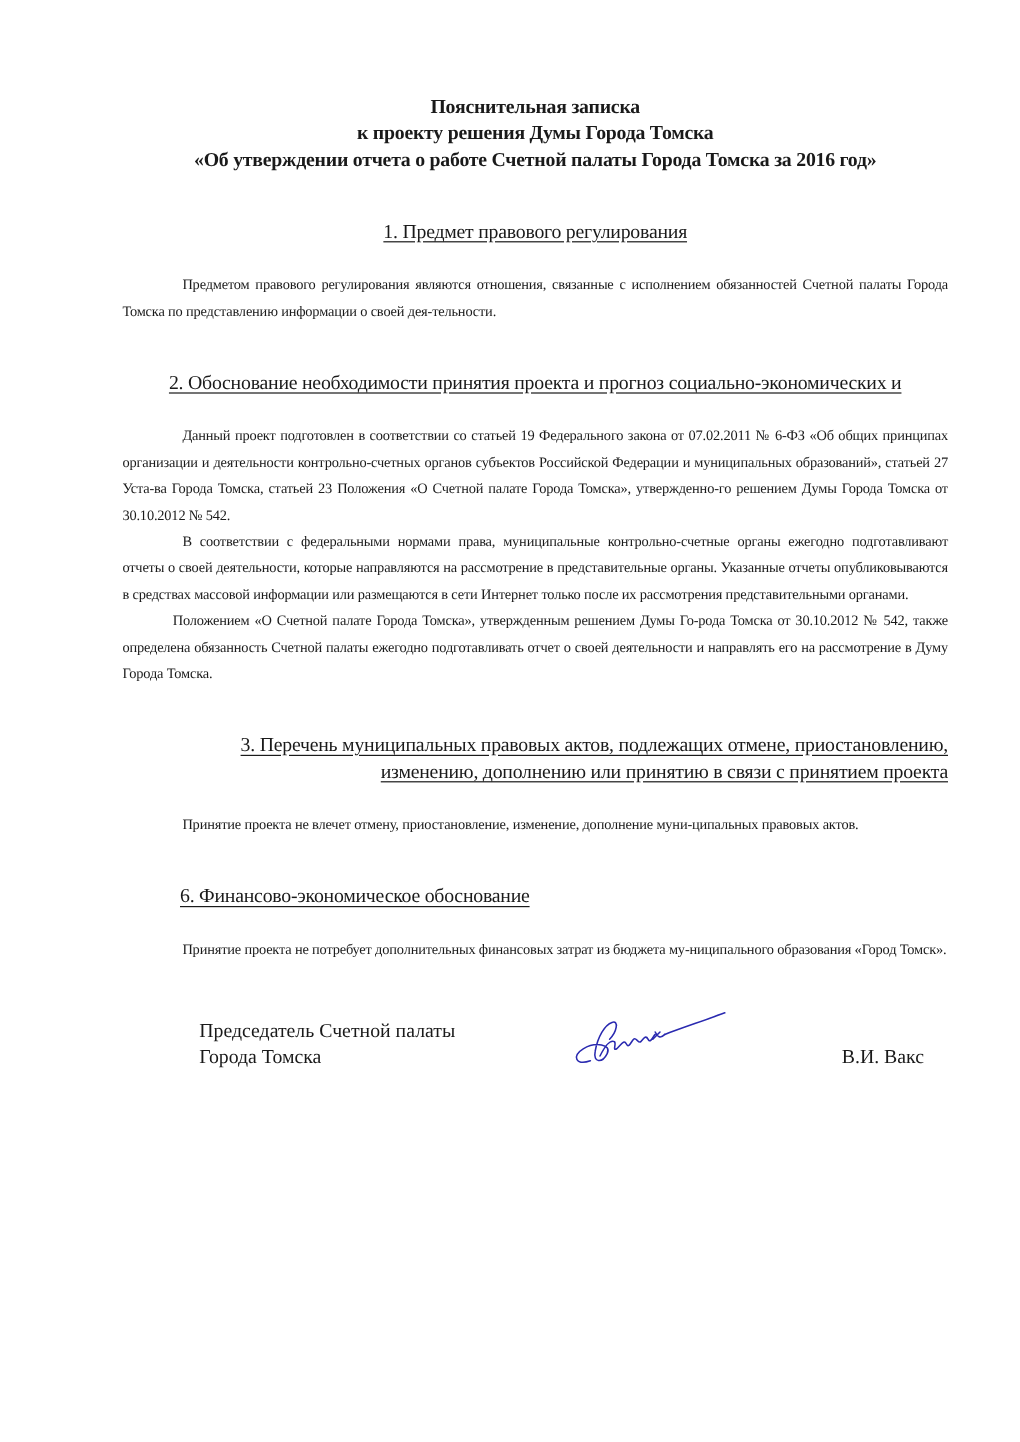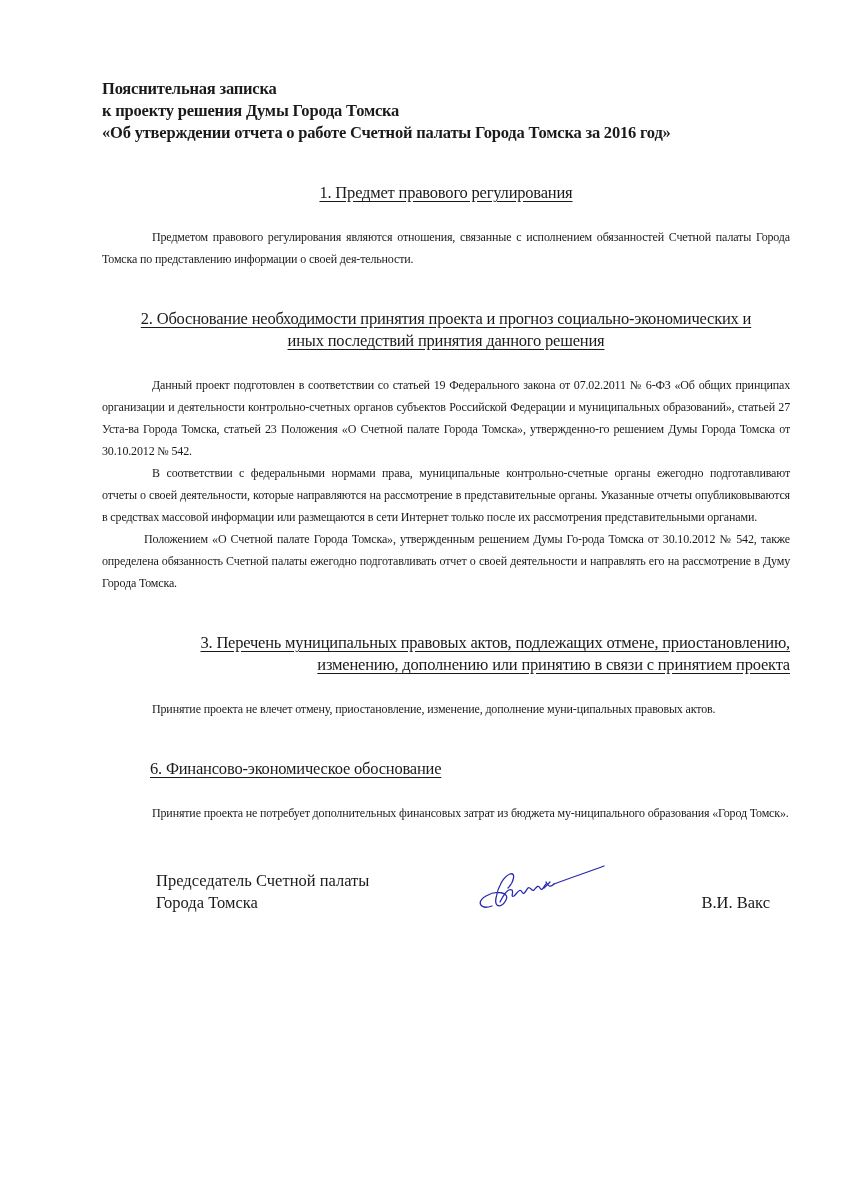--- a/index.html
+++ b/index.html
@@ -15,20 +15,21 @@
       font-family: "Liberation Serif", "DejaVu Serif", serif;
       color: #1a1a1a;
     }
     .page {
       position: absolute;
       left: 102px;
       top: 78px;
       width: 688px;
     }
     .title {
+      text-align: center;
       font-weight: bold;
       font-size: 16.5px;
       line-height: 22px;
       letter-spacing: -0.2px;
     }
     .heading {
       text-align: center;
       font-size: 16.5px;
       line-height: 22px;
       letter-spacing: -0.2px;
@@ -60,21 +61,21 @@
     .gap-l { height: 46px; }
 
     .sign {
       position: relative;
       height: 60px;
       font-size: 16.5px;
       line-height: 22px;
     }
     .sign .role {
       position: absolute;
-      left: 54px;
+      left: 64px;
       top: 0;
     }
     .sign .name {
       position: absolute;
       right: 20px;
       top: 22px;
     }
     .sign .signature {
       position: absolute;
       left: 368px;
@@ -99,21 +100,20 @@
   <div class="heading">
     <span class="u">1. Предмет правового регулирования</span>
   </div>
   <div class="gap-m"></div>
   <p class="body">Предметом правового регулирования являются отношения, связанные с исполнением обязанностей Счетной палаты Города Томска по представлению информации о своей дея-тельности.</p>
 
   <div class="gap-m"></div>
 
   <div class="heading">
     <div><span class="u">2. Обоснование необходимости принятия проекта и прогноз социально-экономических и</span></div>
-    <div><span class="u">иных последствий принятия данного решения</span></div>
   </div>
   <div class="gap-m"></div>
   <p class="body">Данный проект подготовлен в соответствии со статьей 19 Федерального закона от 07.02.2011 № 6-ФЗ «Об общих принципах организации и деятельности контрольно-счетных органов субъектов Российской Федерации и муниципальных образований», статьей 27 Уста-ва Города Томска, статьей 23 Положения «О Счетной палате Города Томска», утвержденно-го решением Думы Города Томска от 30.10.2012 № 542.</p>
   <p class="body">В соответствии с федеральными нормами права, муниципальные контрольно-счетные органы ежегодно подготавливают отчеты о своей деятельности, которые направляются на рассмотрение в представительные органы. Указанные отчеты опубликовываются в средствах массовой информации или размещаются в сети Интернет только после их рассмотрения представительными органами.</p>
   <p class="body ind2">Положением «О Счетной палате Города Томска», утвержденным решением Думы Го-рода Томска от 30.10.2012 № 542, также определена обязанность Счетной палаты ежегодно подготавливать отчет о своей деятельности и направлять его на рассмотрение в Думу Города Томска.</p>
 
   <div class="gap-m"></div>
 
   <div class="heading s3">
     <div><span class="u">3. Перечень муниципальных правовых актов, подлежащих отмене, приостановлению,</span></div>

